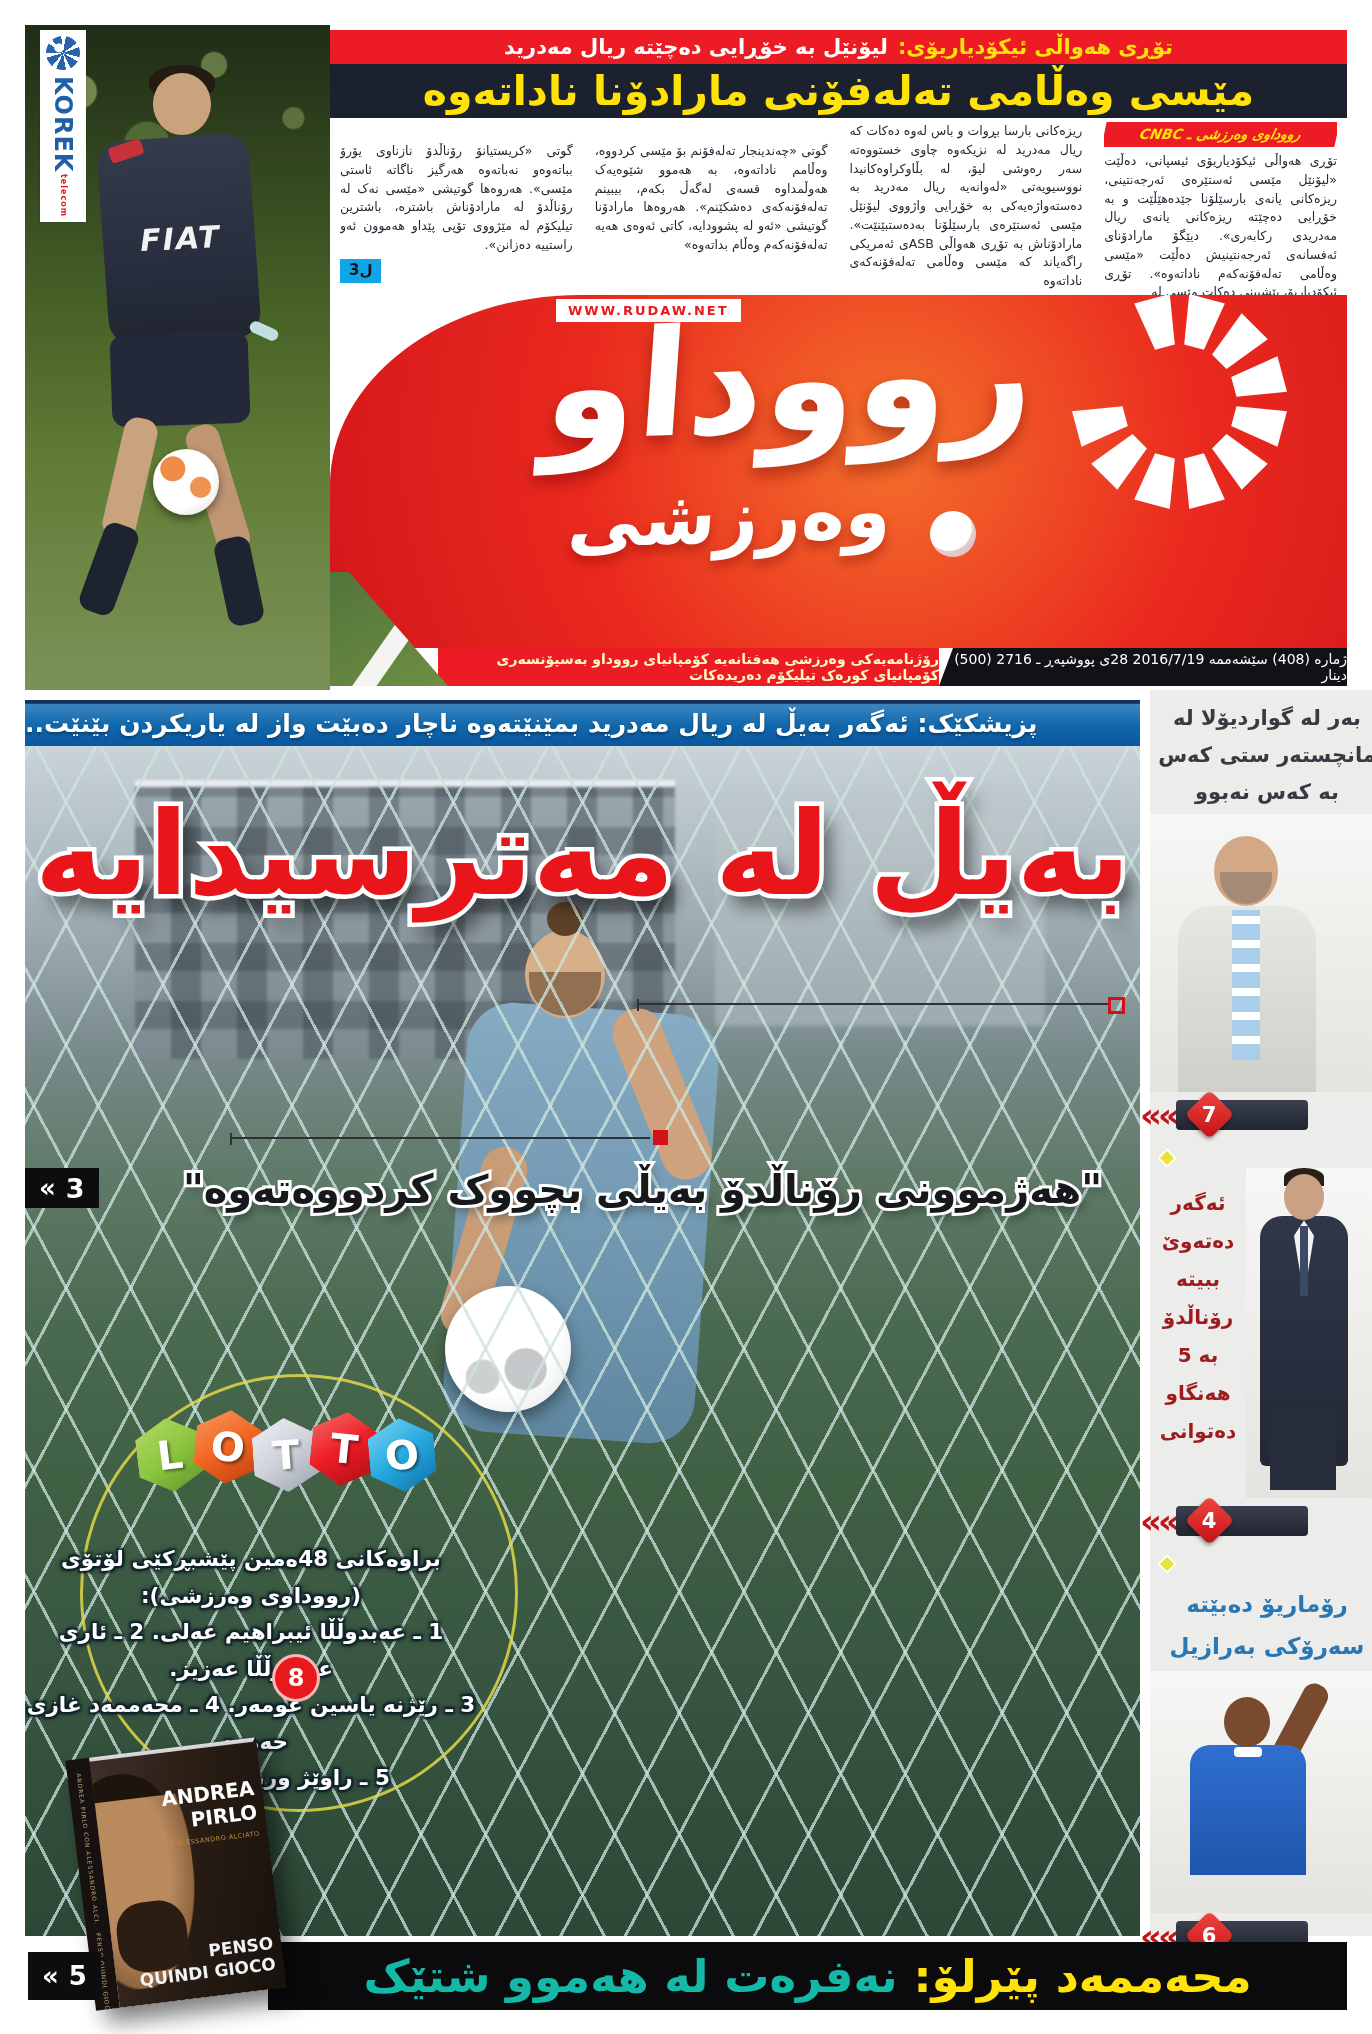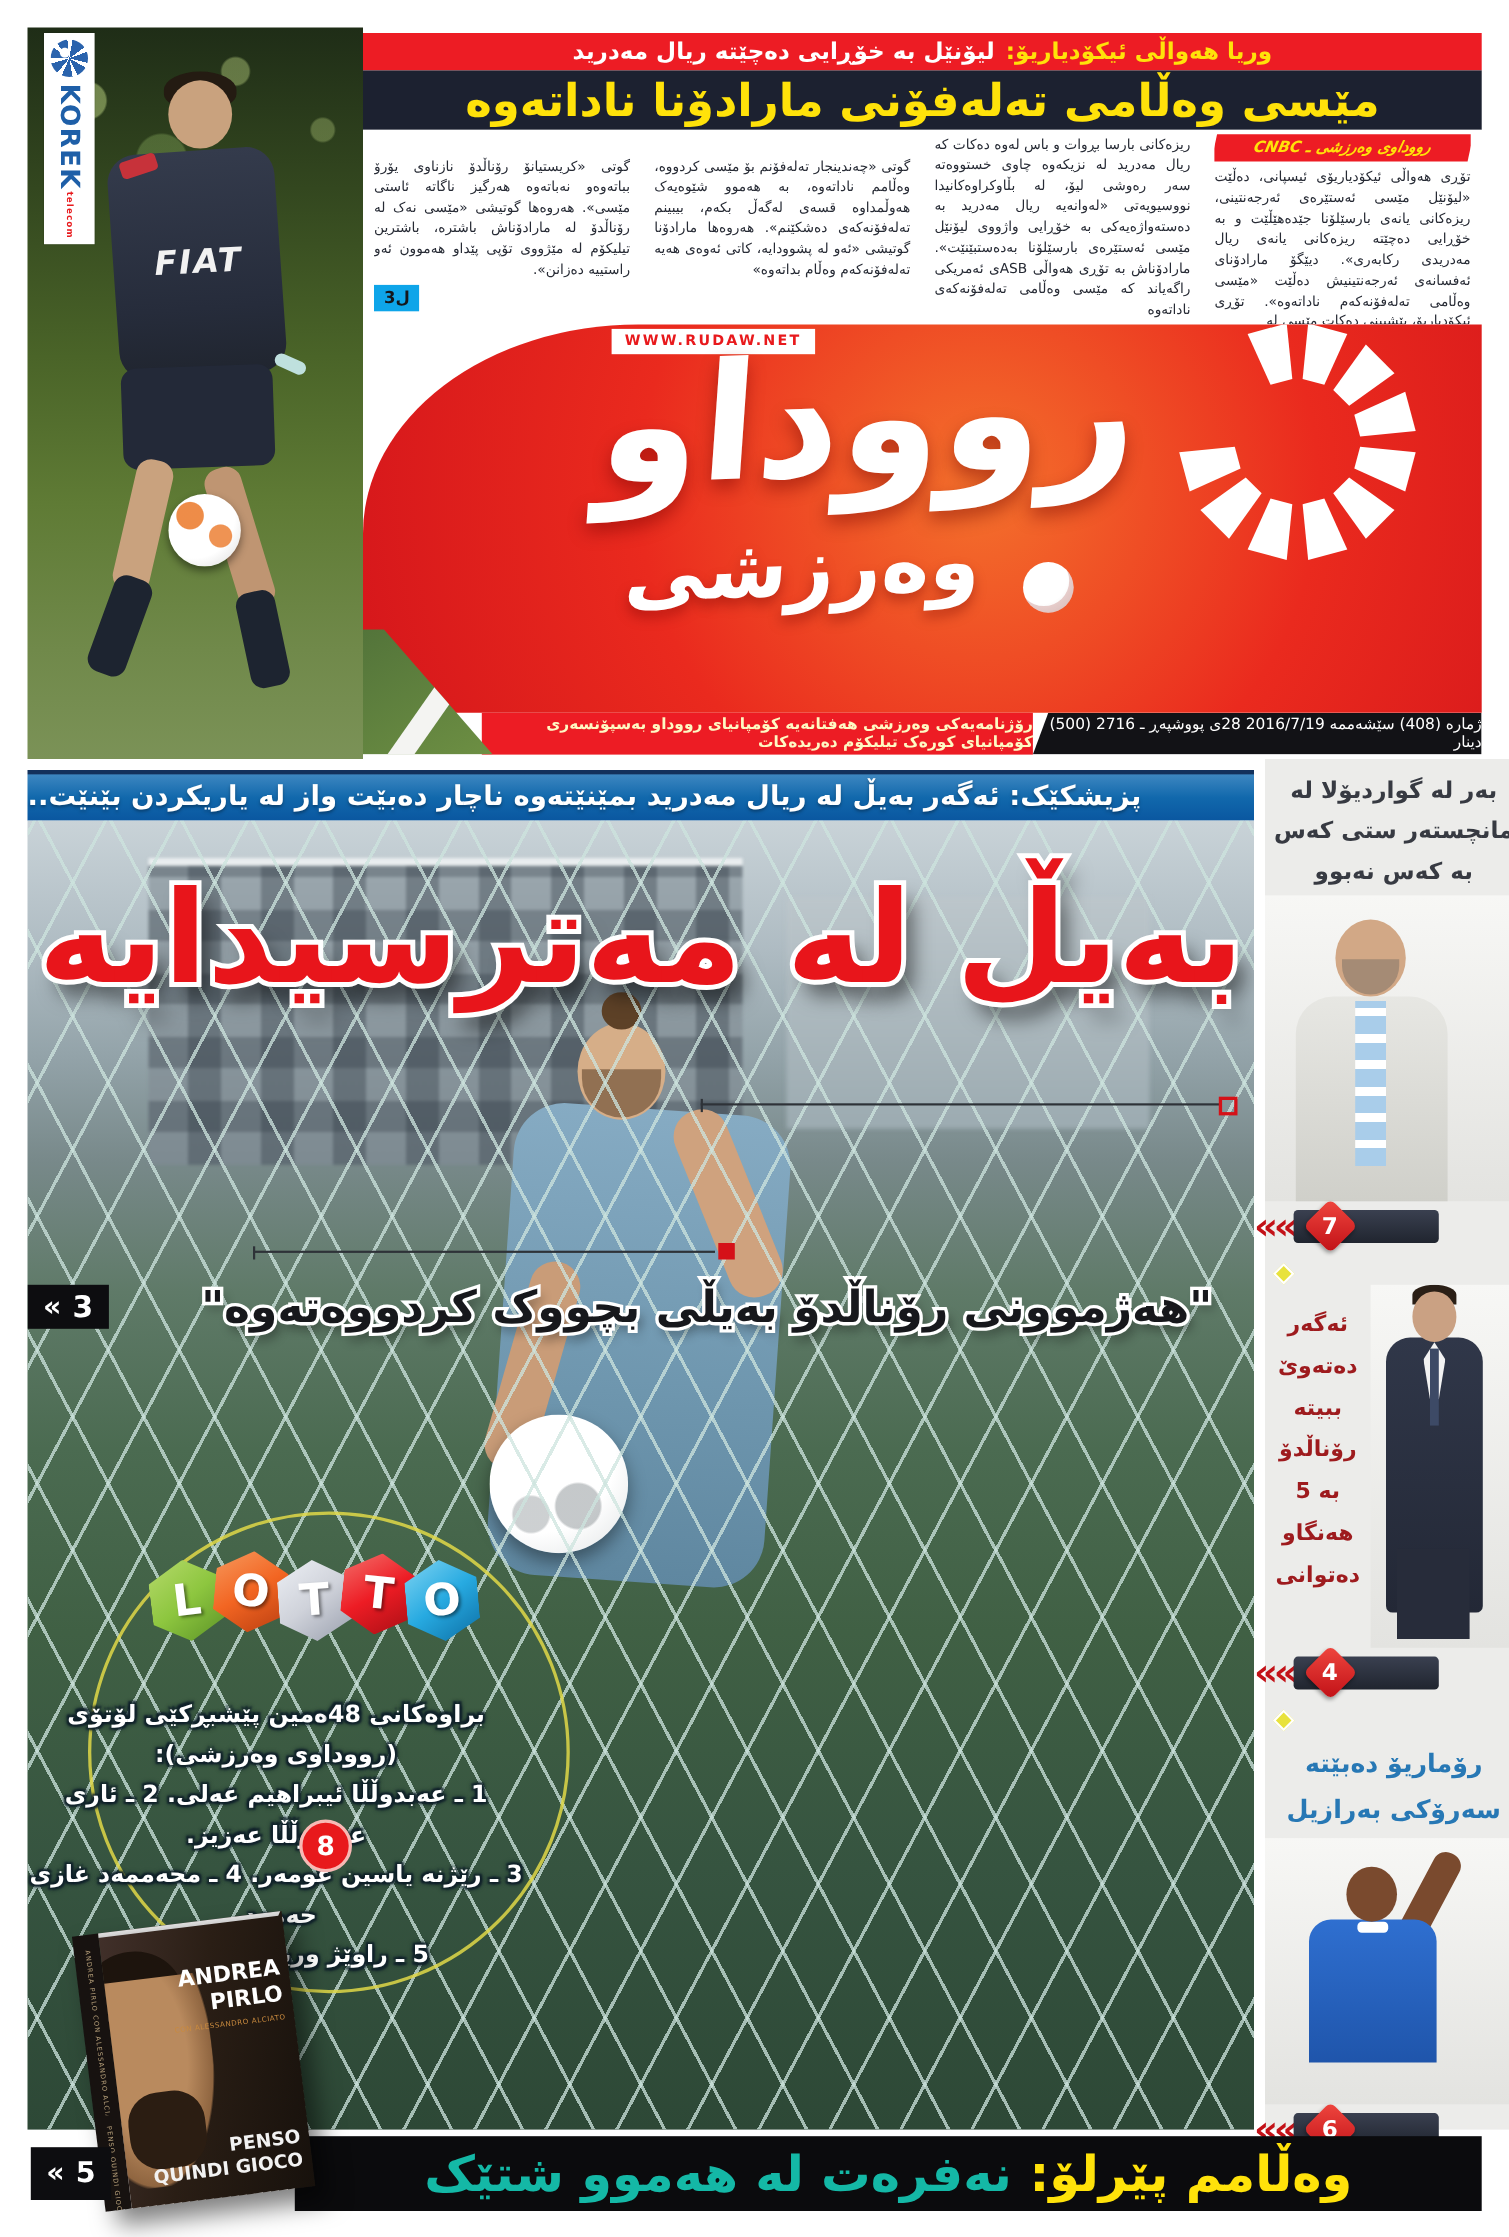--- a/index.html
+++ b/index.html
@@ -224,21 +224,21 @@
   <div class="abs" id="mar-wrist"></div>
   <div class="abs" id="mar-ball"></div>
 </div>
 <div class="abs" id="korek-box">
   <div id="korek-swirl"></div>
   <div id="korek-name">KOREK</div>
   <div id="korek-sub">telecom</div>
 </div>
 
 <div class="abs" id="top-strip" dir="rtl">
-  <span class="lbl">وریا هەواڵی ئیکۆدیاریۆ:</span>
+  <span class="lbl">تۆڕی هەواڵی ئیکۆدیاریۆی:</span>
   <span class="txt">لیۆنێل بە خۆڕایی دەچێتە ریال مەدرید</span>
 </div>
 
 <div class="abs" id="masthead">
   <div id="masthead-headline" dir="rtl">مێسی وەڵامی تەلەفۆنی مارادۆنا ناداتەوە</div>
 </div>
 
 <div class="abs" id="article" dir="rtl">
   <div class="col">
     <div id="byline">رووداوی وەرزشی ـ CNBC</div>
@@ -399,21 +399,21 @@
         <span class="badge-diamond">
           <span>6</span>
         </span>
       </span>
     </div>
   </div>
 
 </div>
 
 <div class="abs" id="bottom-strip" dir="rtl">
-  <span class="lbl">وەڵامم پێرلۆ:</span>
+  <span class="lbl">محەممەد پێرلۆ:</span>
   <span class="txt">نەفرەت لە هەموو شتێک</span>
 </div>
 <div class="page-badge" id="page5-badge">
   <span class="arr">«</span>
   <span>5</span>
 </div>
 
 <div class="abs" id="book">
   <div id="book-spine">
     <div class="spine-txt">ANDREA PIRLO CON ALESSANDRO ALCIATO</div>

